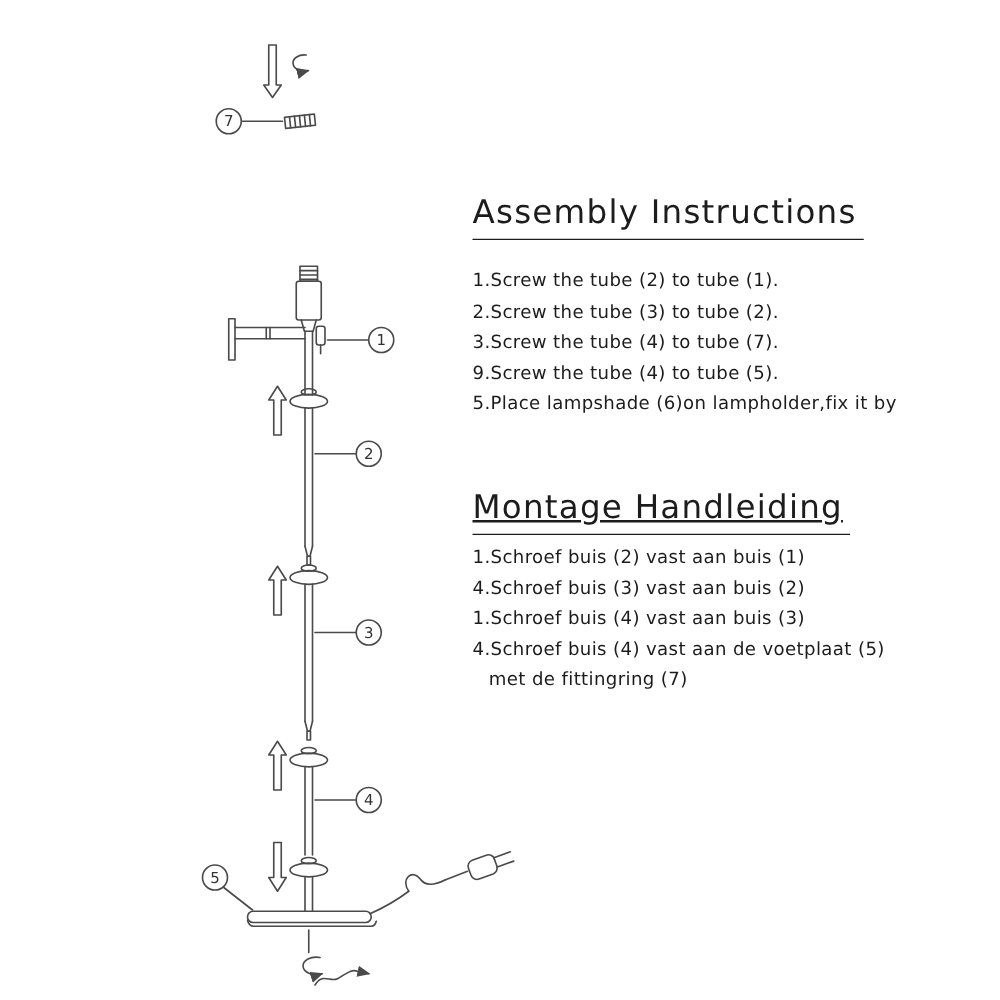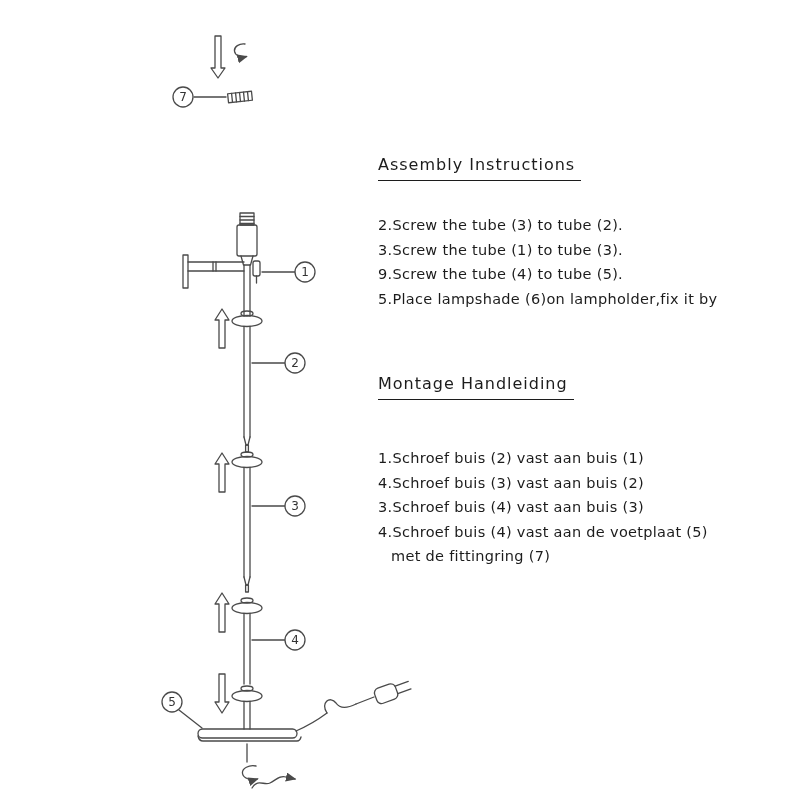--- a/index.html
+++ b/index.html
@@ -2,29 +2,29 @@
 <html><head>
 <meta charset="utf-8">
 <style>
   * { margin:0; padding:0; box-sizing:border-box; }
   html,body { width:800px; height:800px; background:#ffffff; }
   body { font-family:"DejaVu Sans", sans-serif; color:#1c1c1c; }
   .page { position:relative; width:800px; height:800px; background:#fff; overflow:hidden; }
   .diagram-svg { position:absolute; left:0; top:0; width:800px; height:800px; }
   .sec-title {
     position:absolute; left:378px;
-    font-size:16px; font-weight:400; letter-spacing:1px;
+    font-size:26px; font-weight:400; letter-spacing:1px;
     border-bottom:1.5px solid #1c1c1c; padding:0 6px 6px 0;
     white-space:nowrap;
   }
   #en-title { top:155px; }
-  #nl-title { top:374px; }
+  #nl-title { top:391px;text-decoration:underline; }
   .steps { position:absolute; left:378px; width:400px; }
   #en-steps { top:217px; }
-  #nl-steps { top:450px; }
+  #nl-steps { top:438px; }
   .ln { height:24.5px; font-size:14.5px; letter-spacing:0.3px; white-space:nowrap; }
   .ln.cont { padding-left:13px; }
 </style>
 </head>
 <body>
 
 <div class="page">
 
   <svg class="diagram-svg" viewBox="0 0 800 800">
     <defs>
@@ -164,29 +164,30 @@
       <text x="295" y="367">2</text>
       <text x="295" y="510">3</text>
       <text x="295" y="644">4</text>
       <text x="172" y="706">5</text>
     </g>
   </svg>
 
   <div id="en-title" class="sec-title">Assembly Instructions</div>
 
   <div id="en-steps" class="steps">
+    <div class="ln">1.Screw the tube (2) to tube (1).</div>
     <div class="ln">2.Screw the tube (3) to tube (2).</div>
-    <div class="ln">3.Screw the tube (1) to tube (3).</div>
+    <div class="ln">3.Screw the tube (4) to tube (7).</div>
     <div class="ln">9.Screw the tube (4) to tube (5).</div>
     <div class="ln">5.Place lampshade (6)on lampholder,fix it by</div>
   </div>
 
   <div id="nl-title" class="sec-title">Montage Handleiding</div>
 
   <div id="nl-steps" class="steps">
     <div class="ln">1.Schroef buis (2) vast aan buis (1)</div>
     <div class="ln">4.Schroef buis (3) vast aan buis (2)</div>
-    <div class="ln">3.Schroef buis (4) vast aan buis (3)</div>
+    <div class="ln">1.Schroef buis (4) vast aan buis (3)</div>
     <div class="ln">4.Schroef buis (4) vast aan de voetplaat (5)</div>
     <div class="ln cont">met de fittingring (7)</div>
   </div>
 
 </div>
 
 </body></html>

